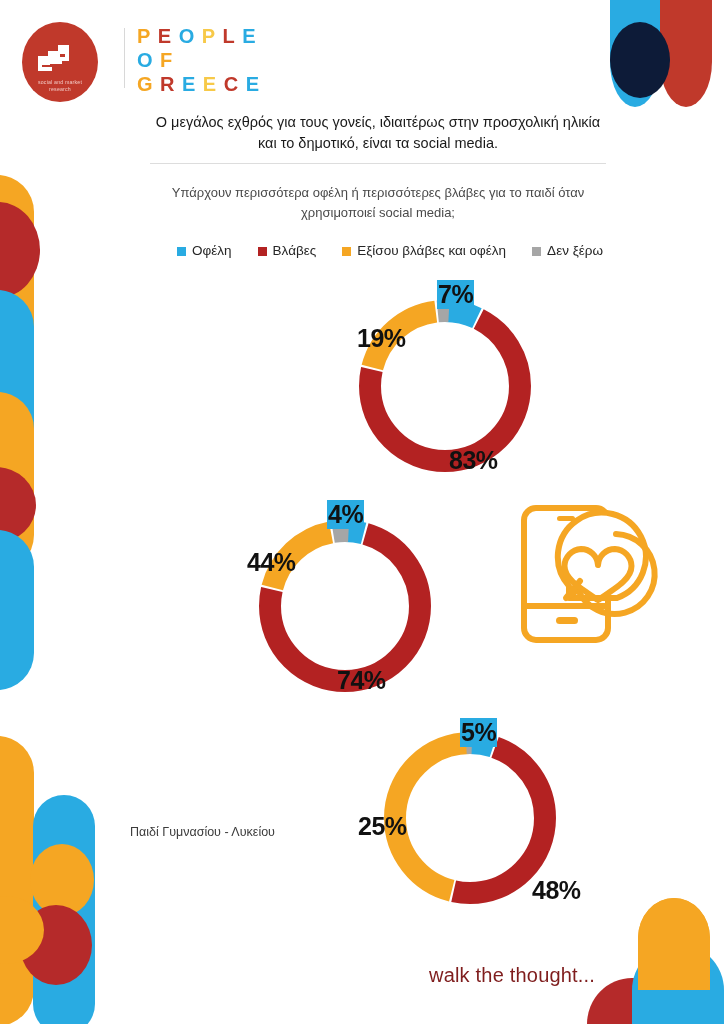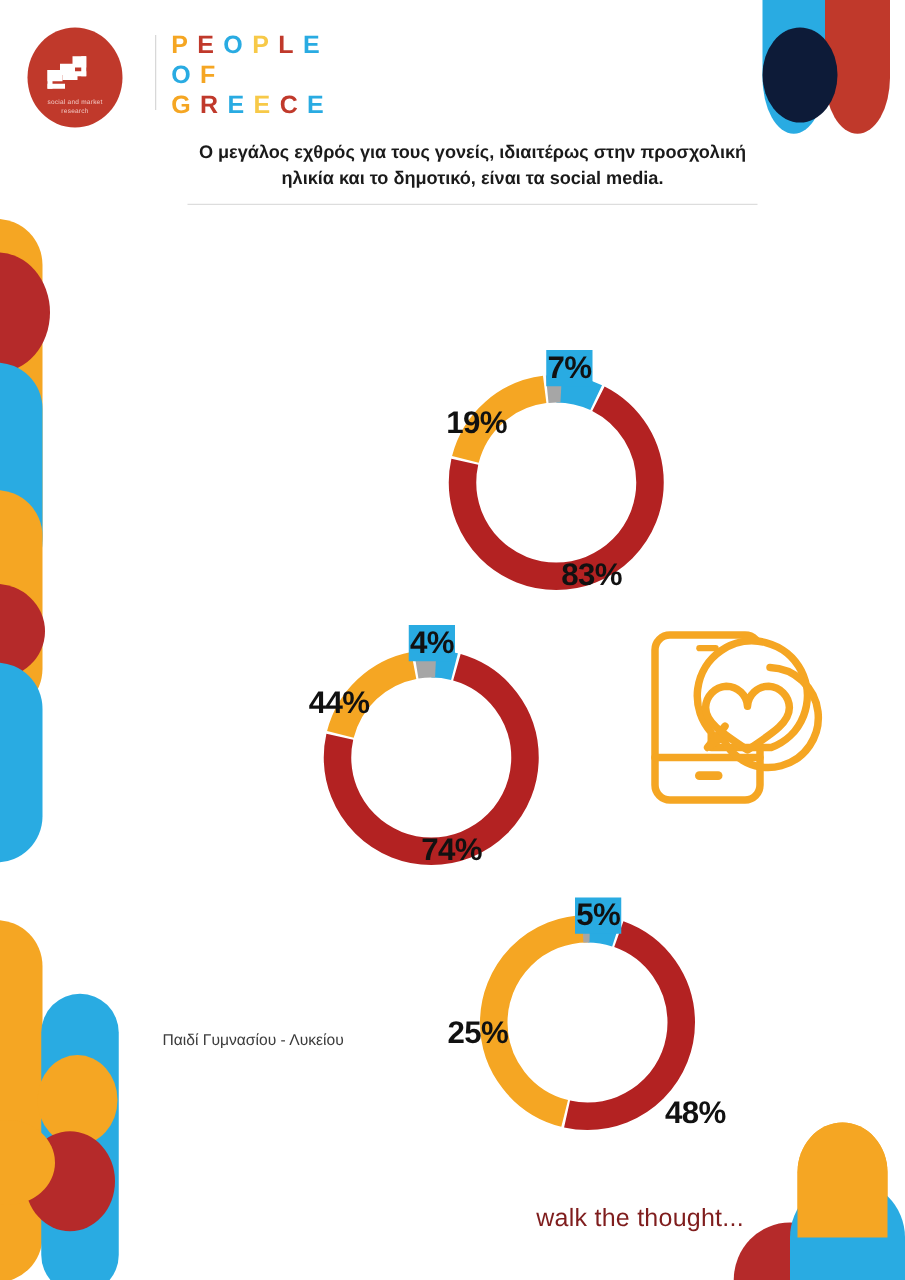--- a/index.html
+++ b/index.html
@@ -34,21 +34,21 @@
   .brand-letter{
     font-size:20px;font-weight:700;line-height:20px;letter-spacing:1px;
     font-family:"Liberation Sans",sans-serif;
   }
   .brand-divider{position:absolute;left:124px;top:28px;width:1px;height:60px;background:#d8d8d8;}
 
   
   .title{
     position:absolute;left:148px;top:112px;width:460px;
     text-align:center;color:#1a1a1a;font-size:14.5px;line-height:21px;
-    font-weight:700;font-family:"Liberation Sans",sans-serif;
+    font-weight:400;font-family:"Liberation Sans",sans-serif;
   }
   .title-rule{position:absolute;left:150px;top:163px;width:456px;height:1px;background:#dddddd;}
 
   
   .question{
     position:absolute;left:150px;top:183px;width:456px;
     text-align:center;color:#4a4a4a;font-size:13px;line-height:20px;
     font-family:"Liberation Sans",sans-serif;
   }
 
@@ -191,21 +191,40 @@
           <span class="brand-letter" style="color:#C0392B">C</span>
           <span class="brand-letter" style="color:#29ABE2">E</span>
       </div>
 
     </div>
   </div>
 
   <div class="title">Ο μεγάλος εχθρός για τους γονείς, ιδιαιτέρως στην προσχολική ηλικία και το δημοτικό, είναι τα social media.</div>
   <div class="title-rule"></div>
 
-
+  <div class="question">Υπάρχουν περισσότερα οφέλη ή περισσότερες βλάβες για το παιδί όταν χρησιμοποιεί social media;</div>
+
+  <div class="legend">
+    <div class="legend-item">
+      <span class="legend-swatch" style="background:#29ABE2"></span>
+      <span class="legend-label">Οφέλη</span>
+    </div>
+    <div class="legend-item">
+      <span class="legend-swatch" style="background:#B32222"></span>
+      <span class="legend-label">Βλάβες</span>
+    </div>
+    <div class="legend-item">
+      <span class="legend-swatch" style="background:#F5A623"></span>
+      <span class="legend-label">Εξίσου βλάβες και οφέλη</span>
+    </div>
+    <div class="legend-item">
+      <span class="legend-swatch" style="background:#A6A6A6"></span>
+      <span class="legend-label">Δεν ξέρω</span>
+    </div>
+  </div>
 
   <div class="chart-block" style="left:0;top:276px;width:724px;height:210px;">
 
 
     <div class="donut" style="left:345px;top:10px;">
       <svg width="200" height="200" viewBox="0 0 200 200" xmlns="http://www.w3.org/2000/svg">
 
         <circle cx="100" cy="100" r="75" fill="none" stroke="#29ABE2" stroke-width="22" stroke-dasharray="32.99 438.23" stroke-dashoffset="0" transform="rotate(-90 100 100)"></circle>
 
         <circle cx="100" cy="100" r="75" fill="none" stroke="#B32222" stroke-width="22" stroke-dasharray="334.58 136.64" stroke-dashoffset="-34.99" transform="rotate(-90 100 100)"></circle>

